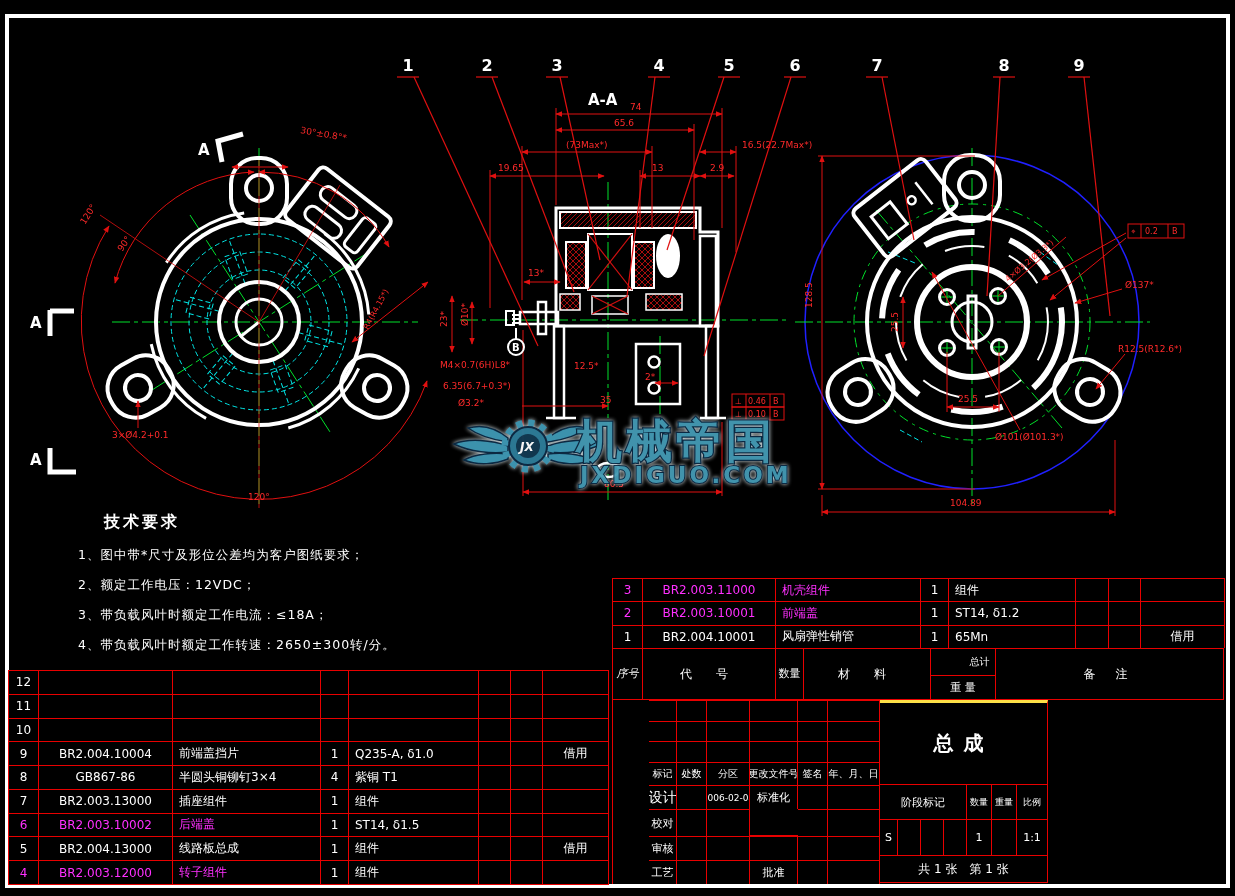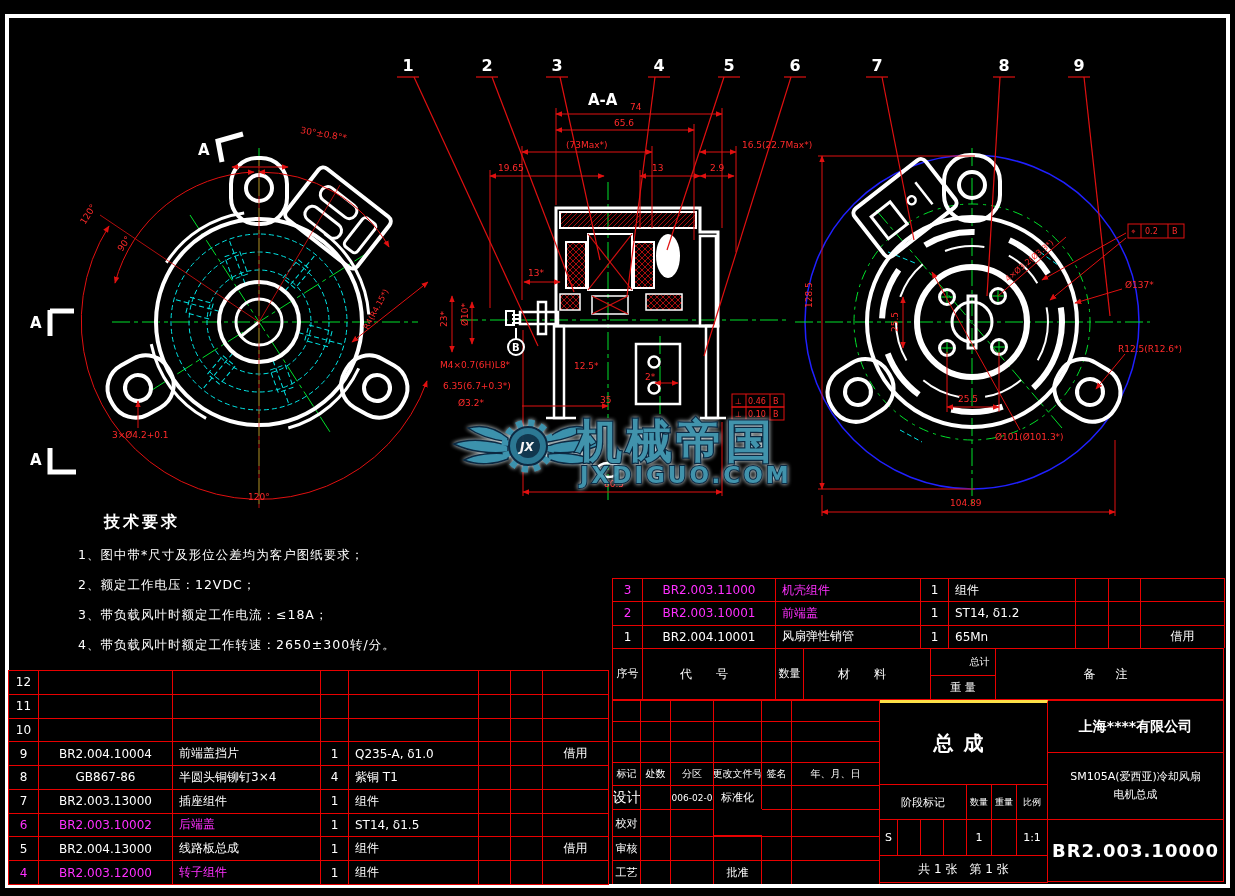--- a/index.html
+++ b/index.html
@@ -505,38 +505,38 @@
       <div class="c cl">风扇弹性销管</div>
       <div class="c">1</div>
       <div class="c cl">65Mn</div>
       <div class="c"></div>
       <div class="c"></div>
       <div class="c">借用</div>
 </div>
 
 
 <div class="blk" style="left:612px;top:648px;width:612px;height:52px;border-left:1.5px solid #e80000;border-top:1px solid #e80000;display:flex;font-size:12px;">
-  <div class="cell wrap" style="width:30px;font-size:11px;">序号</div>
+  <div class="cell wrap" style="width:30px;font-size:11px;font-style:italic;">序号</div>
   <div class="cell" style="width:133px;letter-spacing:10px;">代  号</div>
   <div class="cell wrap" style="width:28px;font-size:11px;">数量</div>
   <div class="cell" style="width:127px;letter-spacing:10px;">材  料</div>
   <div style="width:65px;display:flex;flex-direction:column;box-sizing:border-box;">
     <div class="row" style="height:26px;">
       <div class="cell" style="width:33px;font-size:14px;border-bottom:none;margin-top:36px;">单计</div>
       <div class="cell" style="width:32px;font-size:10px;border-bottom:none;">总计</div>
     </div>
     <div class="cell" style="height:26px;border-top:1px solid #e80000;font-size:11px;">重 量</div>
   </div>
   <div class="cell" style="flex:1;letter-spacing:8px;">备  注</div>
 </div>
 
 
 
 <div class="blk" style="left:612px;top:700px;width:268px;height:184px;border-left:1.5px solid #e80000;display:grid;
-            grid-template-columns:28px 30px 43px 48px 30px 1fr;grid-template-rows:20.7px 20.7px 20.7px 23px 1fr 1fr 1fr 1fr;font-size:10px;color:#fff;">
+            grid-template-columns:28px 30px 43px 48px 30px 1fr;grid-template-rows:20.7px 20.7px 20.7px 23px 1fr 1fr 1fr 1fr;font-size:10px;color:#fff;padding-left:36px;">
   <div class="c"></div>
       <div class="c"></div>
       <div class="c"></div>
       <div class="c"></div>
       <div class="c"></div>
       <div class="c"></div>
   <div class="c"></div>
       <div class="c"></div>
       <div class="c"></div>
       <div class="c"></div>
@@ -595,22 +595,14 @@
     <div class="cell" style="width:23px;"></div>
     <div class="cell" style="width:23px;"></div>
     <div class="cell" style="width:25px;font-size:11px;">1</div>
     <div class="cell" style="width:25px;"></div>
     <div class="cell" style="flex:1;font-size:11px;">1:1</div>
   </div>
   <div class="cell" style="height:27px;font-size:12px;">共 1 张　第 1 张</div>
 </div>
 
 
-<div class="blk" style="left:1048px;top:700px;width:176px;height:184px;color:#fff;">
-  <div class="cell" style="height:53px;border-top:1px solid #e80000;font-size:14px;font-weight:bold;">上海****有限公司</div>
-  <div class="cell" style="height:67px;flex-direction:column;font-size:11px;line-height:1.6;">
-    <span>SM105A(爱西亚)冷却风扇</span>
-    <span>电机总成</span>
-  </div>
-  <div class="cell" style="height:62px;font-size:18px;font-weight:bold;letter-spacing:1px;">BR2.003.10000</div>
+
 </div>
 
-</div>
-
 </body></html>

